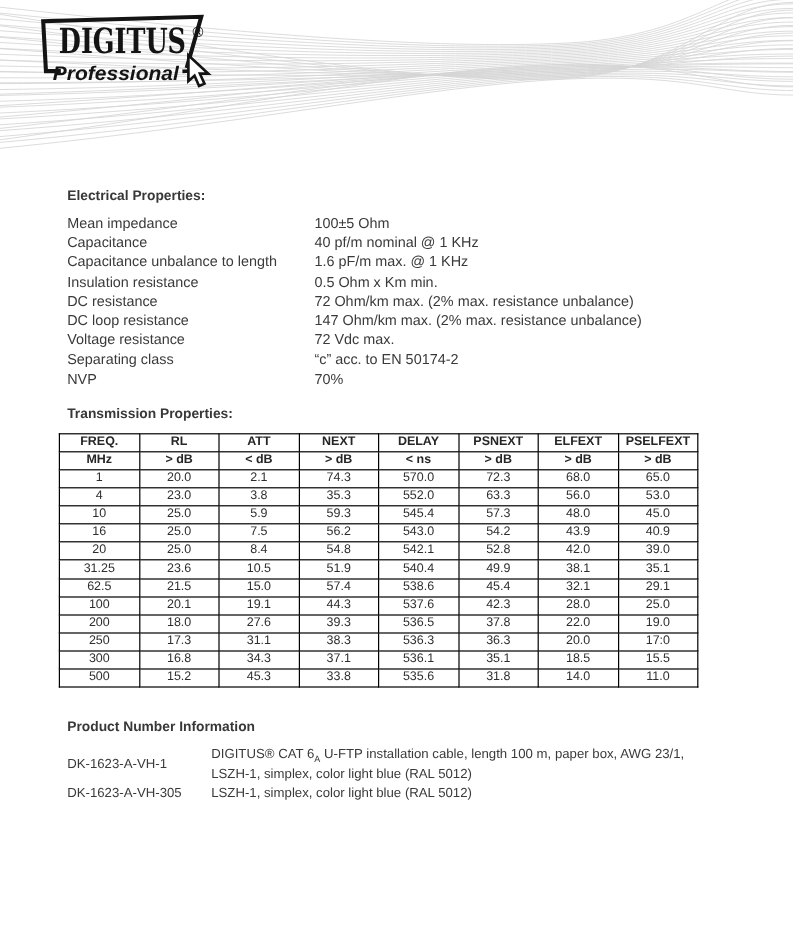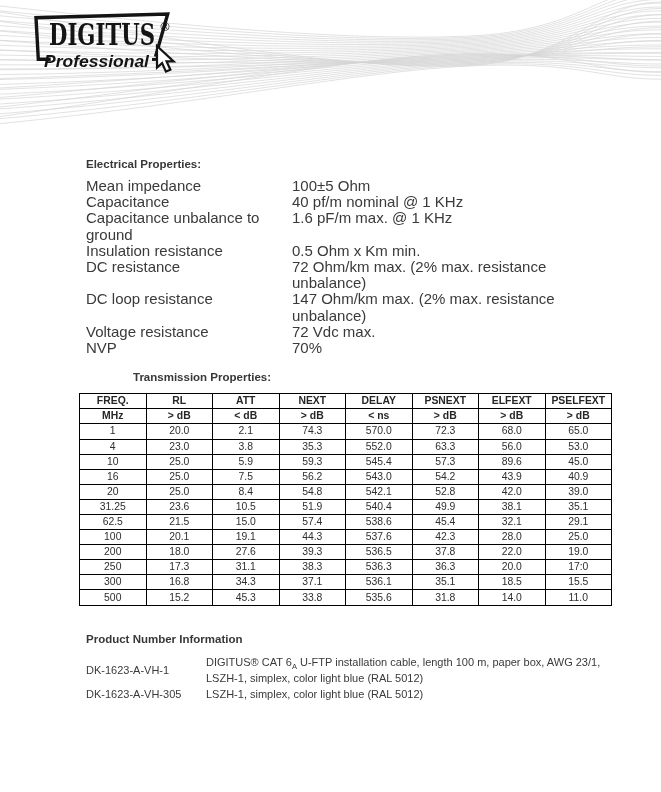--- a/index.html
+++ b/index.html
@@ -2,27 +2,27 @@
 <html><head>
 <meta charset="utf-8">
 <style>
   html,body{margin:0;padding:0;background:#ffffff;}
   .page{
     position:relative;width:661px;height:792px;background:#ffffff;overflow:hidden;
     font-family:"Liberation Sans",sans-serif;color:#3a3a3a;
   }
   .waves{position:absolute;top:0;left:0;}
   .logo{position:absolute;top:6px;left:30px;}
-  .content{position:absolute;top:157px;left:86px;width:532px;}
+  .content{position:absolute;top:157px;left:56px;width:532px;}
   .sec-heading{font-size:11.5px;font-weight:bold;color:#383838;margin:0;line-height:14px;}
   .elec-rows{margin-top:7px;}
-  .prop-row{display:flex;font-size:15px;line-height:16.2px;}
+  .prop-row{display:flex;font-size:12px;line-height:16.2px;}
   .prop-label{width:206px;flex:none;}
   .prop-value{flex:1;}
-  .trans-heading{margin-top:14px;margin-left:47px;}
+  .trans-heading{margin-top:14px;}
   table.tx{
     border-collapse:collapse;table-layout:fixed;width:533px;
     margin:9px 0 16px -7px;color:#2e2e2e;
   }
   table.tx th,table.tx td{
     border:1px solid #000;font-size:10.4px;text-align:center;vertical-align:middle;
     padding:0;height:14.1px;line-height:14px;overflow:hidden;white-space:nowrap;
   }
   table.tx th{font-weight:bold;color:#262626;}
   .prod-heading{margin-top:26px;}
@@ -95,38 +95,42 @@
     <div class="elec-rows" id="elecRows">
         <div class="prop-row">
           <span class="prop-label">Mean impedance</span>
           <span class="prop-value">100±5 Ohm</span>
         </div>
         <div class="prop-row">
           <span class="prop-label">Capacitance</span>
           <span class="prop-value">40 pf/m nominal @ 1 KHz</span>
         </div>
         <div class="prop-row">
-          <span class="prop-label">Capacitance unbalance to ground</span>
+          <span class="prop-label">Capacitance unbalance to length</span>
           <span class="prop-value">1.6 pF/m max. @ 1 KHz</span>
         </div>
         <div class="prop-row">
           <span class="prop-label">Insulation resistance</span>
           <span class="prop-value">0.5 Ohm x Km min.</span>
         </div>
         <div class="prop-row">
           <span class="prop-label">DC resistance</span>
           <span class="prop-value">72 Ohm/km max. (2% max. resistance unbalance)</span>
         </div>
         <div class="prop-row">
           <span class="prop-label">DC loop resistance</span>
           <span class="prop-value">147 Ohm/km max. (2% max. resistance unbalance)</span>
         </div>
         <div class="prop-row">
           <span class="prop-label">Voltage resistance</span>
           <span class="prop-value">72 Vdc max.</span>
+        </div>
+        <div class="prop-row">
+          <span class="prop-label">Separating class</span>
+          <span class="prop-value">“c” acc. to EN 50174-2</span>
         </div>
         <div class="prop-row">
           <span class="prop-label">NVP</span>
           <span class="prop-value">70%</span>
         </div>
       </div>
 
     <div class="sec-heading trans-heading">Transmission Properties:</div>
 
     <table class="tx">
@@ -173,21 +177,21 @@
             <td>56.0</td>
             <td>53.0</td>
           </tr>
           <tr>
             <td>10</td>
             <td>25.0</td>
             <td>5.9</td>
             <td>59.3</td>
             <td>545.4</td>
             <td>57.3</td>
-            <td>89.6</td>
+            <td>48.0</td>
             <td>45.0</td>
           </tr>
           <tr>
             <td>16</td>
             <td>25.0</td>
             <td>7.5</td>
             <td>56.2</td>
             <td>543.0</td>
             <td>54.2</td>
             <td>43.9</td>

